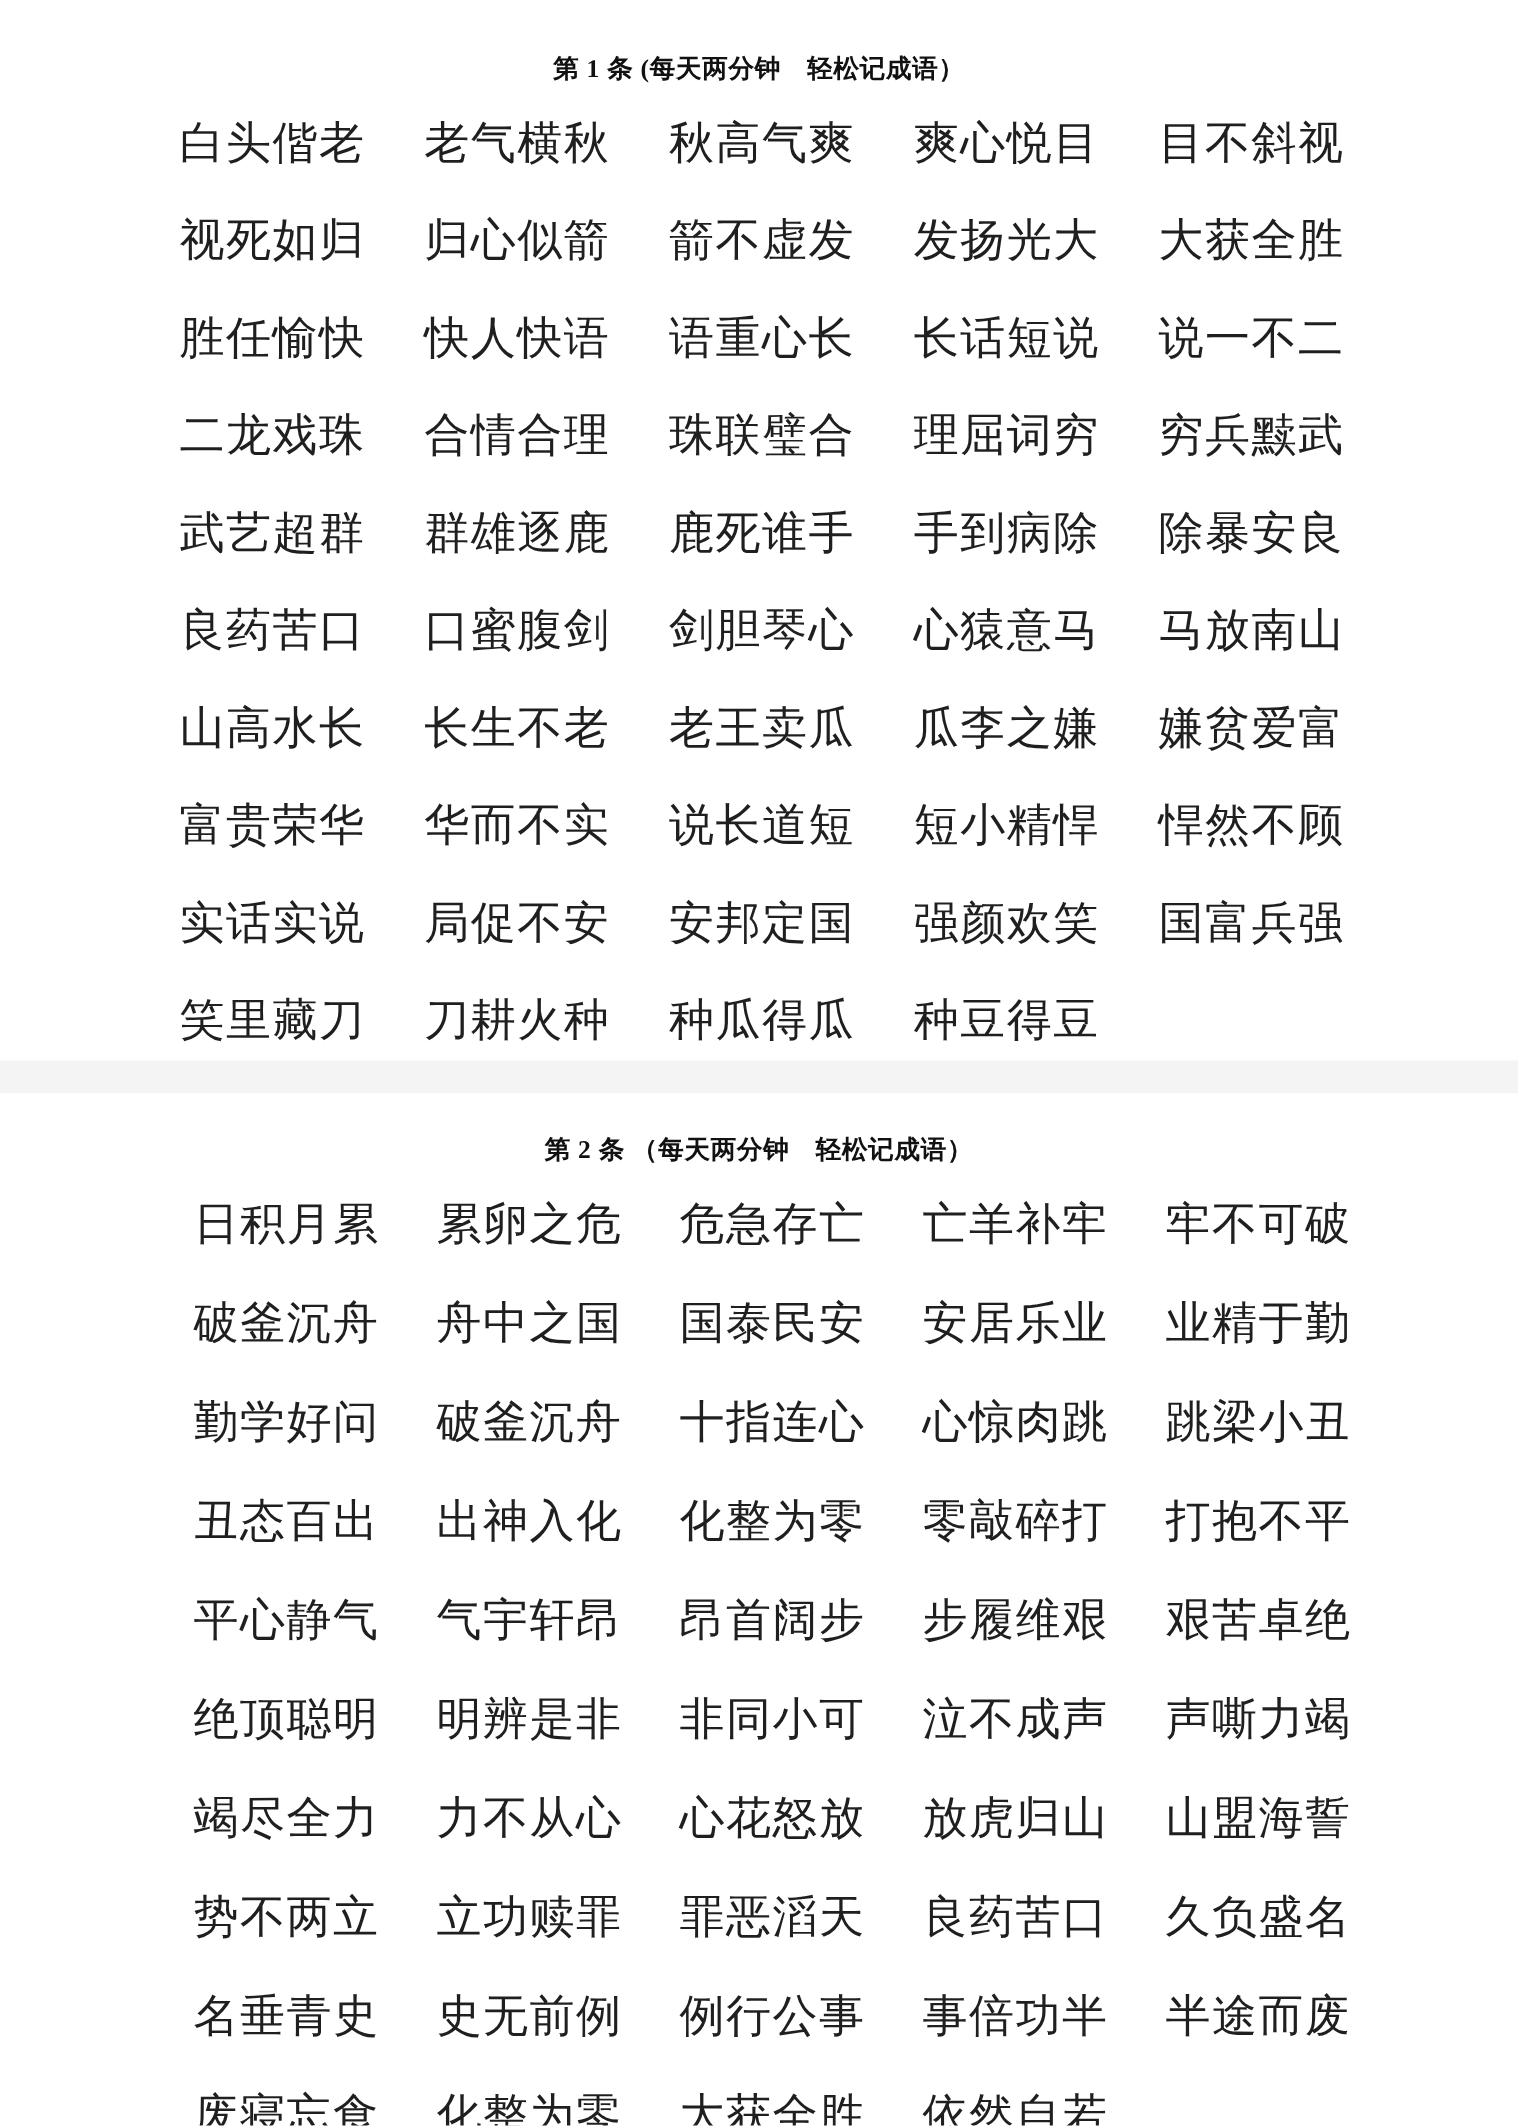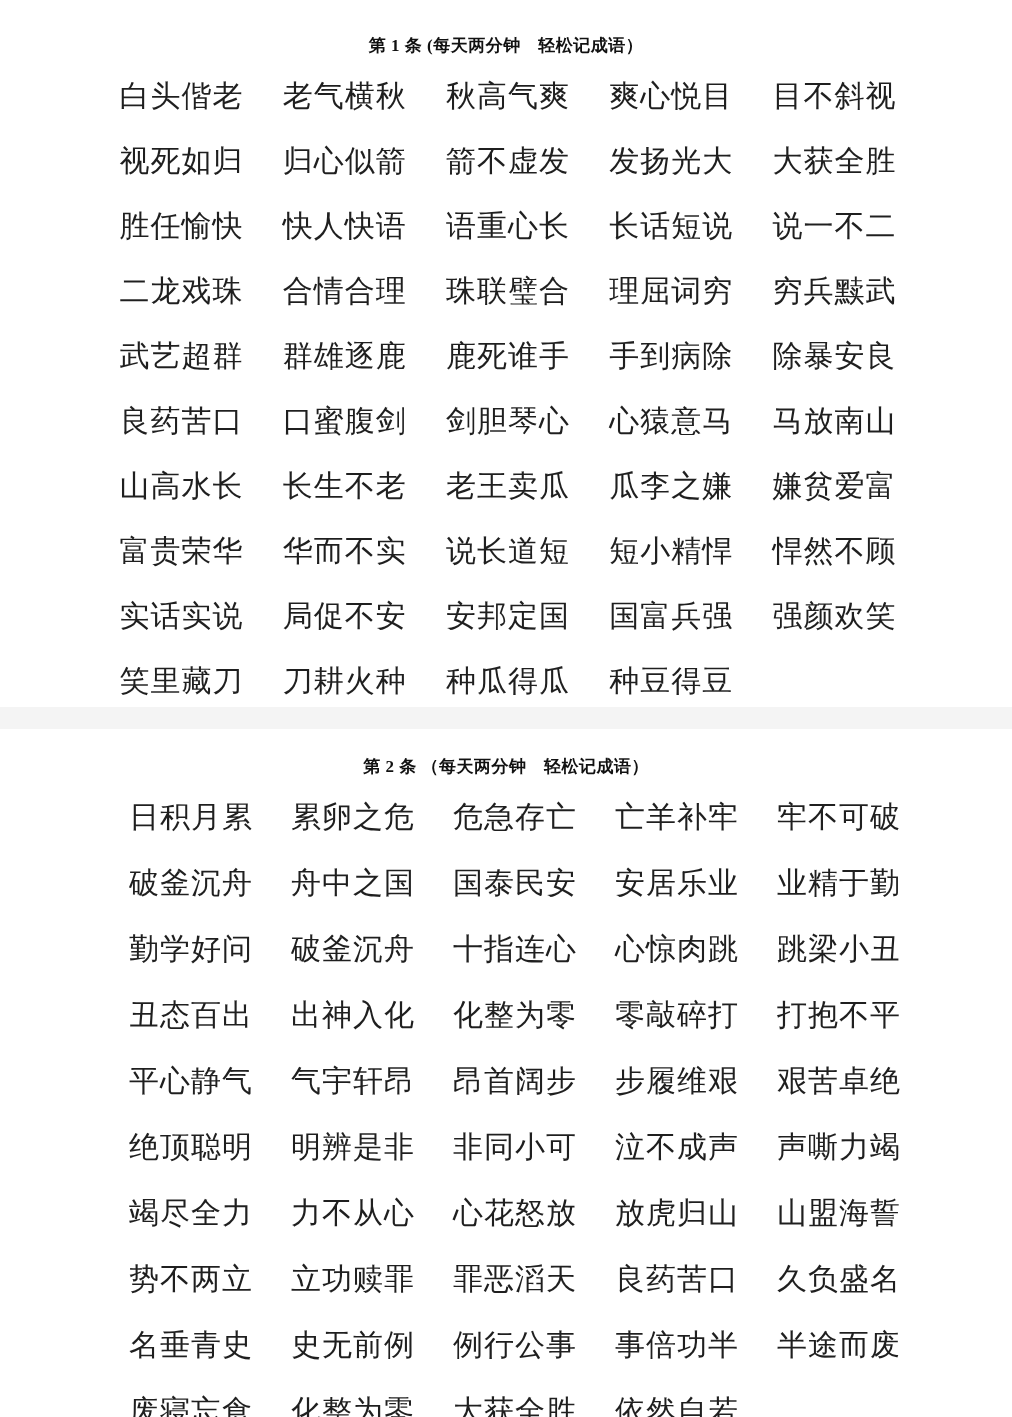--- a/index.html
+++ b/index.html
@@ -124,23 +124,23 @@
 
       <div class="cell">富贵荣华</div>
       <div class="cell">华而不实</div>
       <div class="cell">说长道短</div>
       <div class="cell">短小精悍</div>
 
       <div class="cell">悍然不顾</div>
       <div class="cell">实话实说</div>
       <div class="cell">局促不安</div>
       <div class="cell">安邦定国</div>
+      <div class="cell">强颜欢笑</div>
+
       <div class="cell">国富兵强</div>
-
-      <div class="cell">强颜欢笑</div>
       <div class="cell">笑里藏刀</div>
       <div class="cell">刀耕火种</div>
       <div class="cell">种瓜得瓜</div>
       <div class="cell">种豆得豆</div>
     </div>
   </div>
 
   <div class="gap"></div>
 
   <div class="section section-2">

